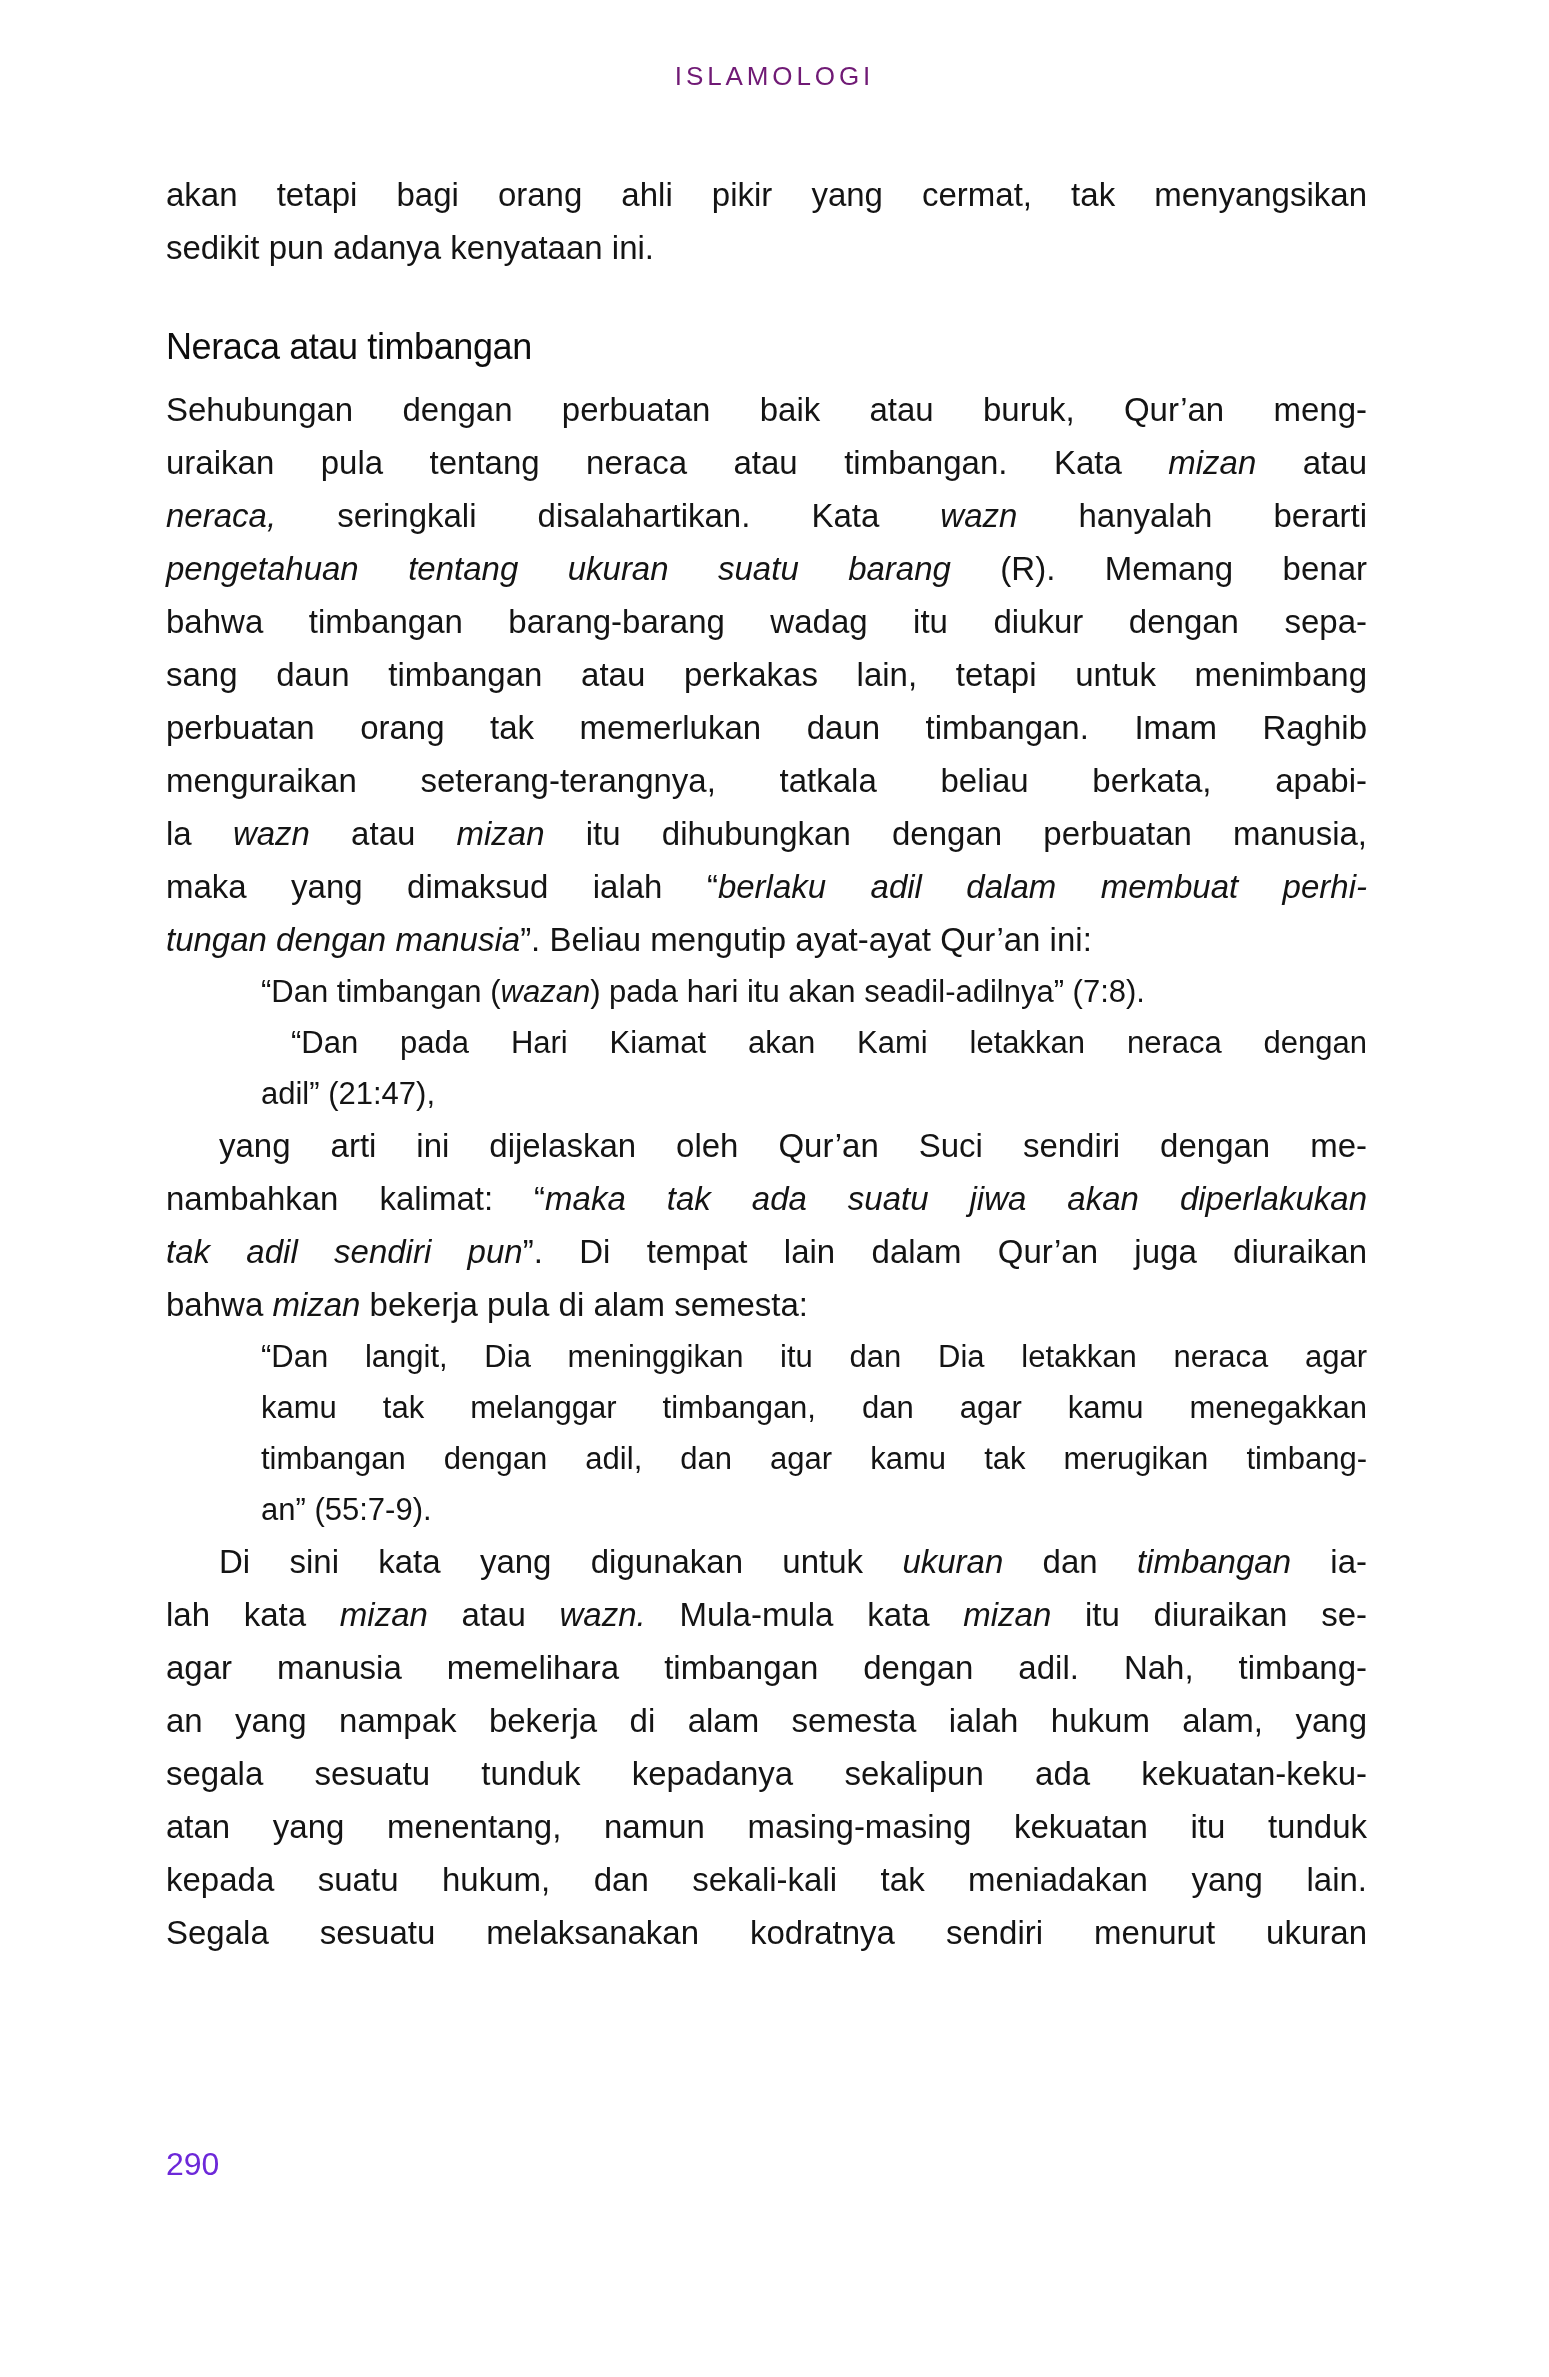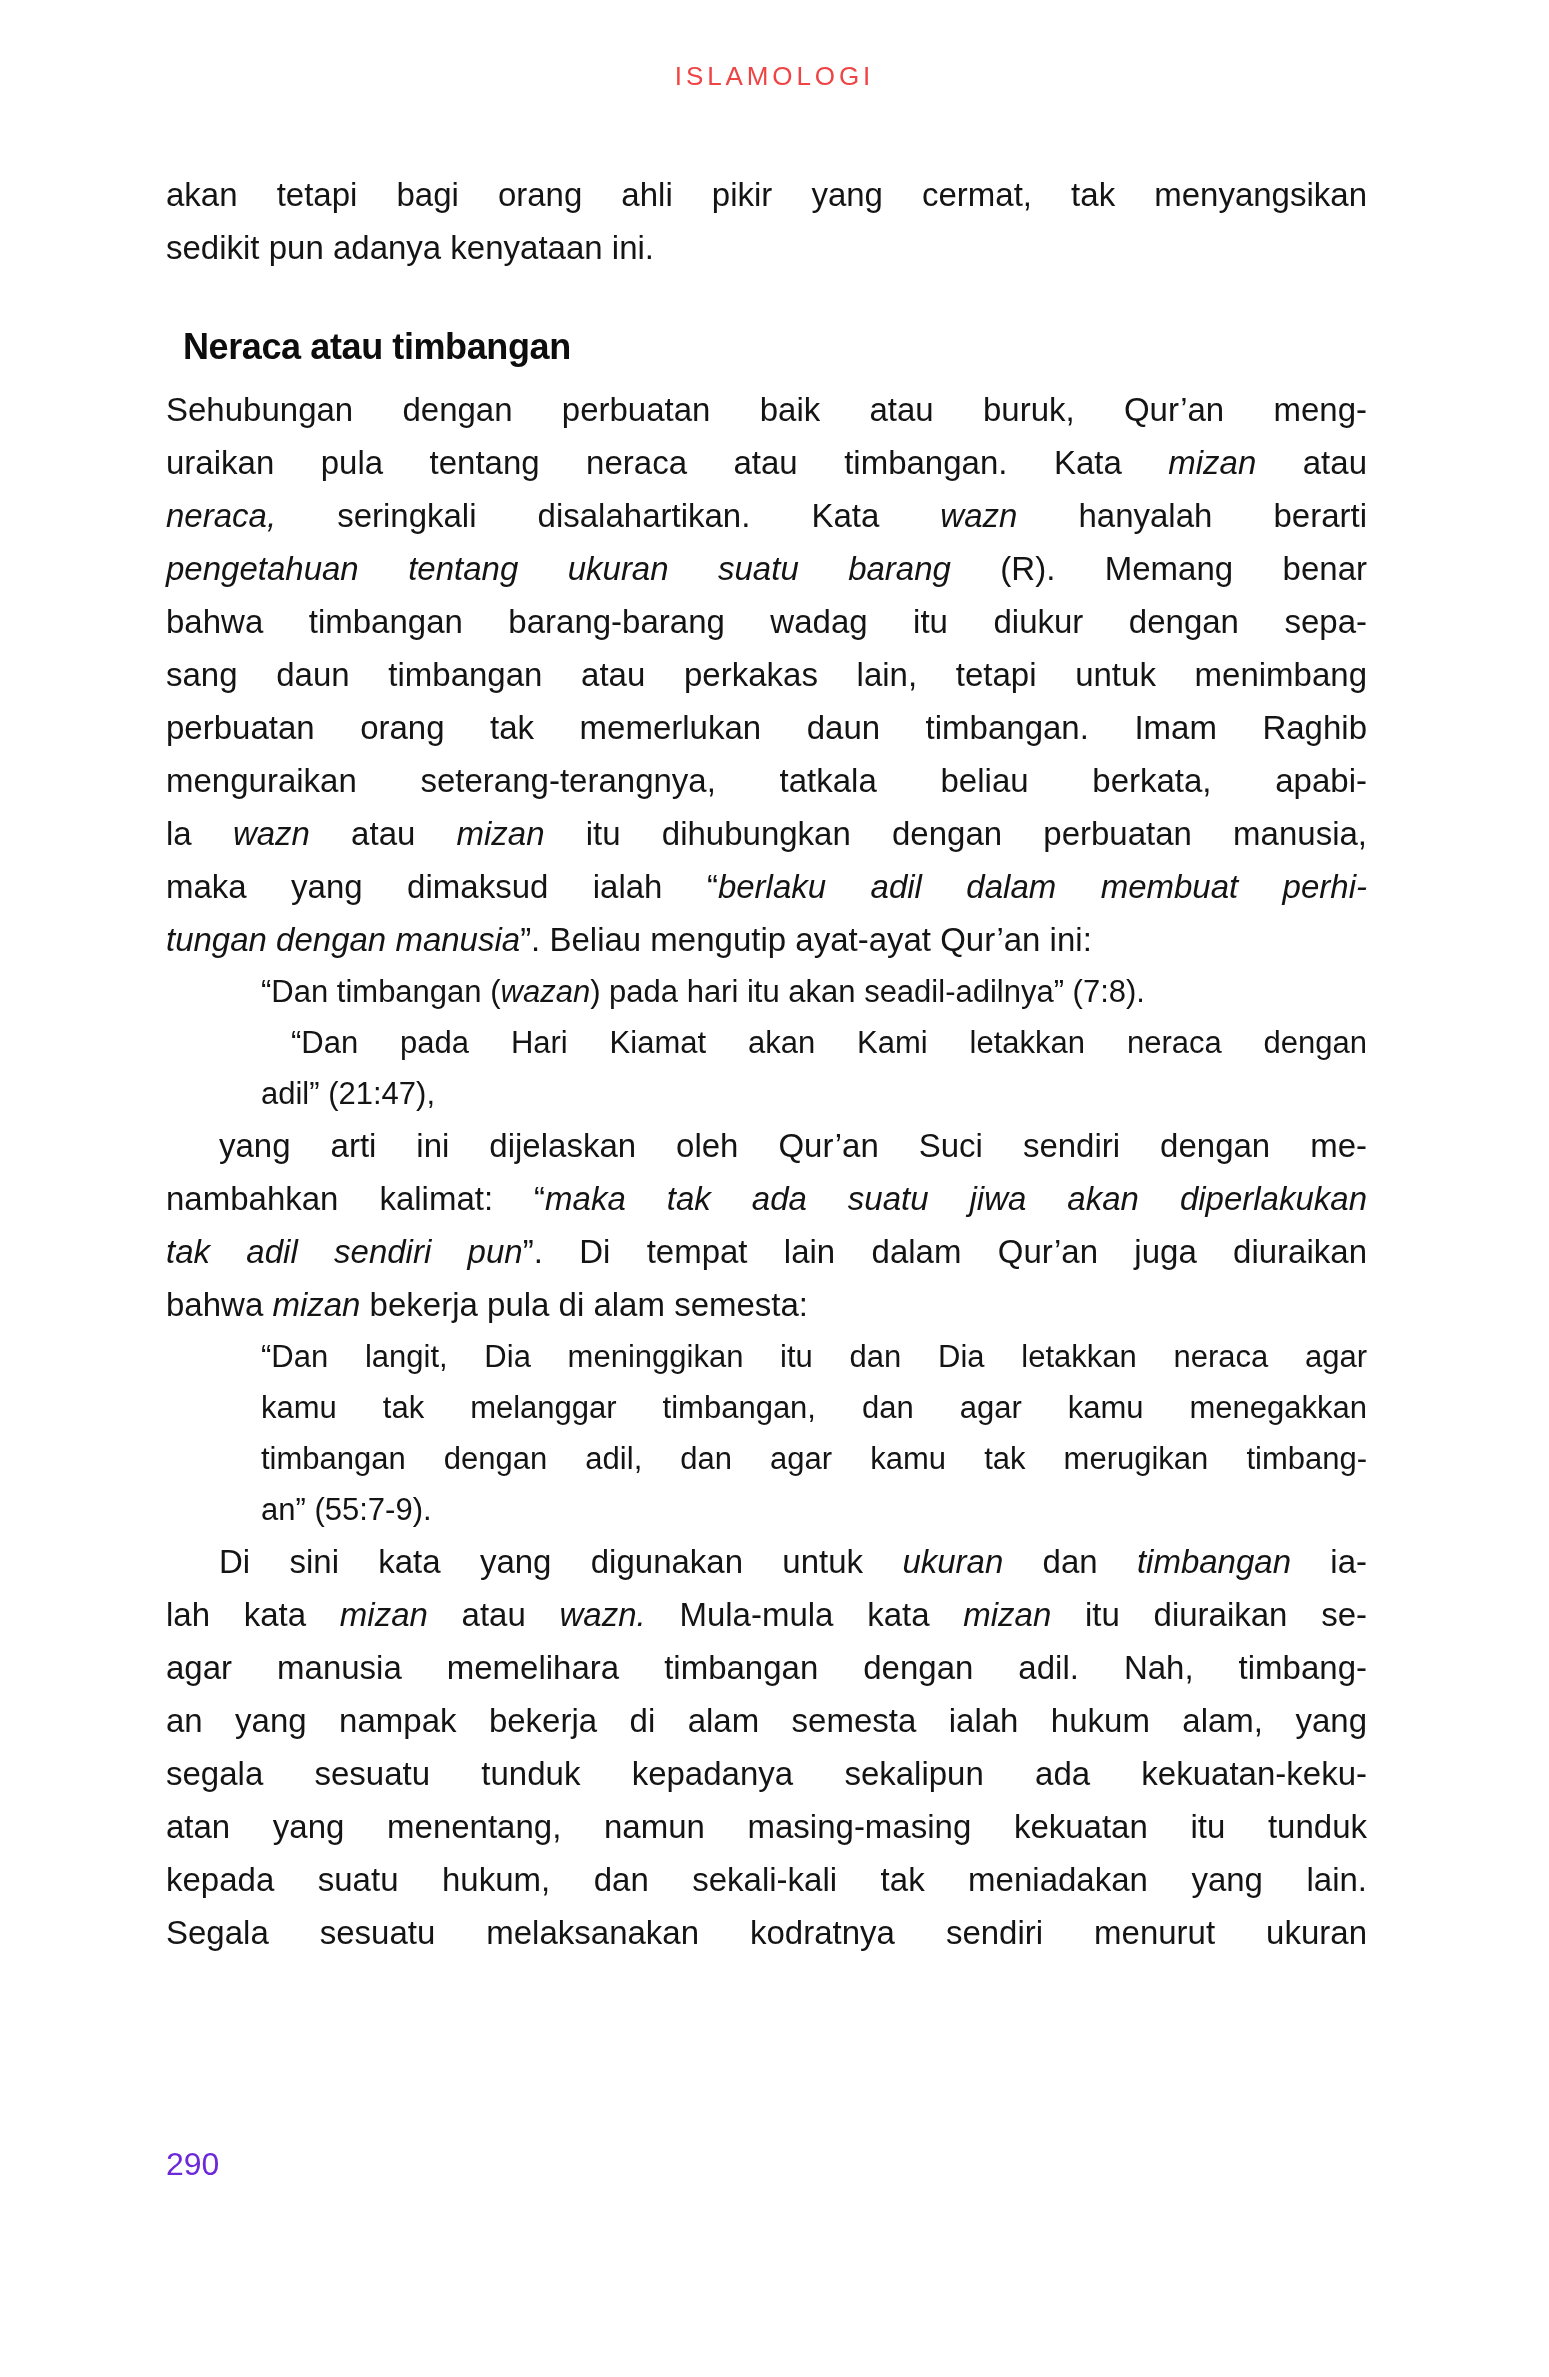--- a/index.html
+++ b/index.html
@@ -15,21 +15,21 @@
     width: 1549px; height: 2377px;
     background: #ffffff;
     overflow: hidden;
   }
   .running-head {
     position: absolute;
     top: 61px; left: 0; width: 100%;
     text-align: center;
     font-size: 26px;
     letter-spacing: 3.9px;
-    color: #ef4444;
+    color: #701a75;
   }
   .body {
     position: absolute;
     left: 166px; top: 168px;
     width: 1201px;
   }
   .line {
     font-size: 33px;
     line-height: 53px;
     text-align: justify;
@@ -40,24 +40,24 @@
   .line.indent { text-indent: 53px; }
   .quote { padding-left: 51px; }
   .quote .line {
     font-size: 31px;
     line-height: 51px;
     margin-left: 44px;
   }
   .quote .line.indent { text-indent: 30px; }
   .heading {
     font-size: 36px;
-    font-weight: 700;
+    font-weight: 400;
     letter-spacing: -0.4px;
     line-height: 44px;
-    margin: 51px 0 14px 17px;
+    margin: 51px 0 14px 0;
     color: #0d0d0d;
   }
   .spaced { }
   .page-number {
     position: absolute;
     left: 166px; top: 2146px;
     font-size: 32px;
     color: #6d28d9;
   }
   i { font-style: italic; }

